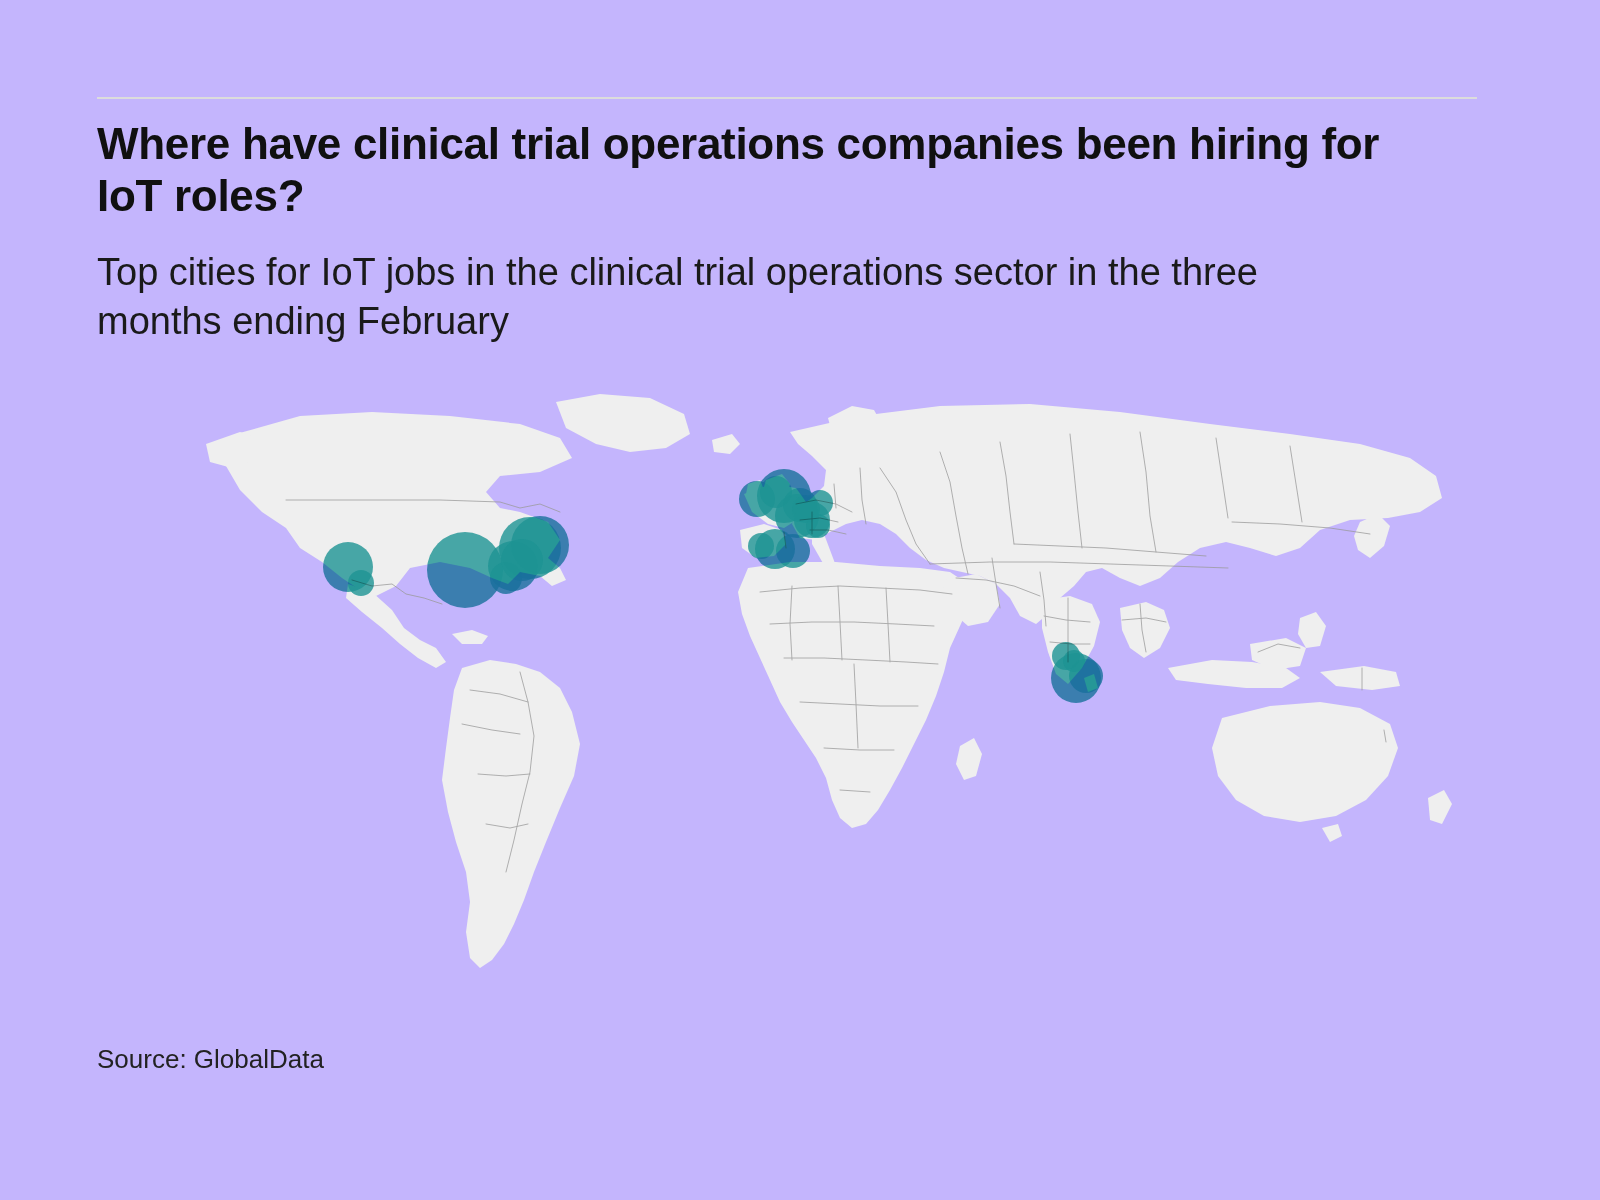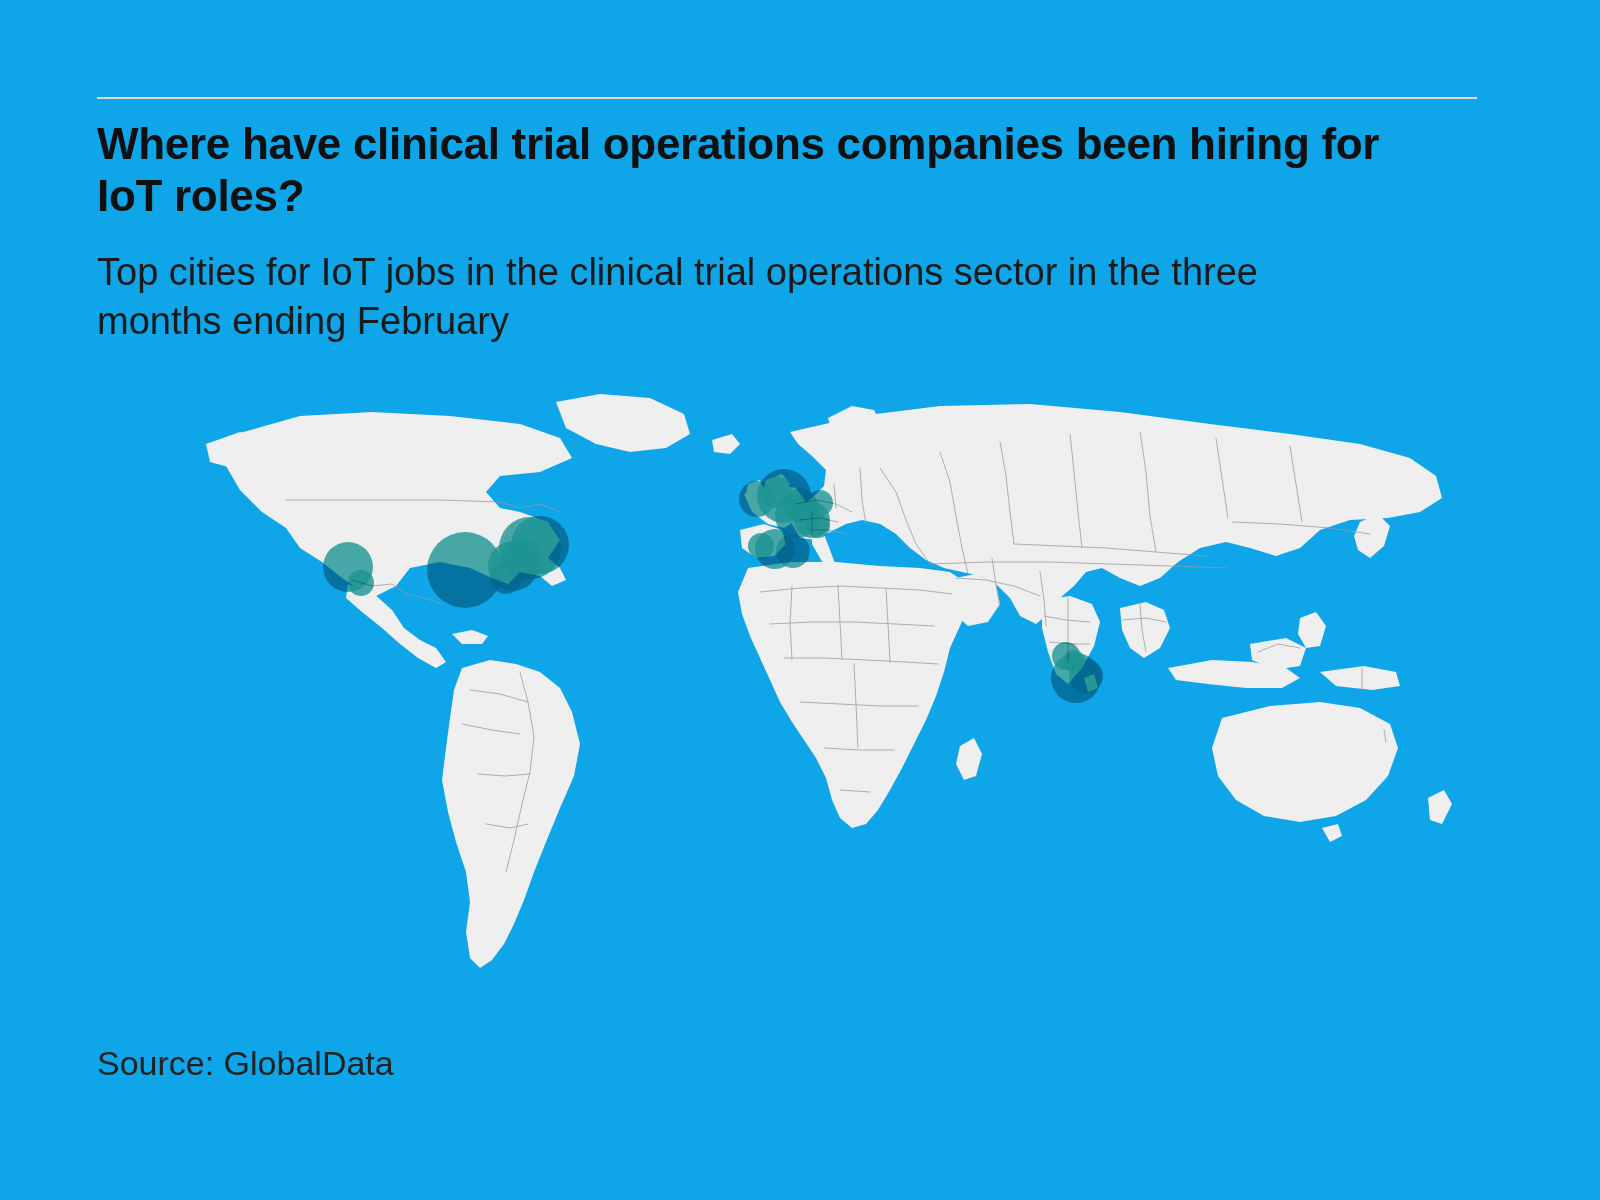--- a/index.html
+++ b/index.html
@@ -13,21 +13,21 @@
     font-family: "Liberation Sans", "DejaVu Sans", sans-serif;
     color: #111111;
     overflow: hidden;
     position: relative;
   }
   #infographic {
     position: absolute;
     left: 0; top: 0;
     width: 1600px;
     height: 1200px;
-    background: #0ea5e9;
+    background: #c4b5fd;
   }
   .top-rule {
     position: absolute;
     left: 97px;
     top: 97px;
     width: 1380px;
     height: 2px;
     background: #dcdcdc;
   }
   .headline {
@@ -83,21 +83,21 @@
   .bubble {
     fill: #1f9e9d;
     fill-opacity: 0.80;
     stroke: none;
   }
   .source {
     position: absolute;
     left: 97px;
     top: 1044px;
     margin: 0;
-    font-size: 34px;
+    font-size: 26px;
     font-weight: 400;
     color: #222222;
   }
 </style>
 </head>
 <body>
 
 <div id="infographic">
 
   <div class="top-rule"></div>

